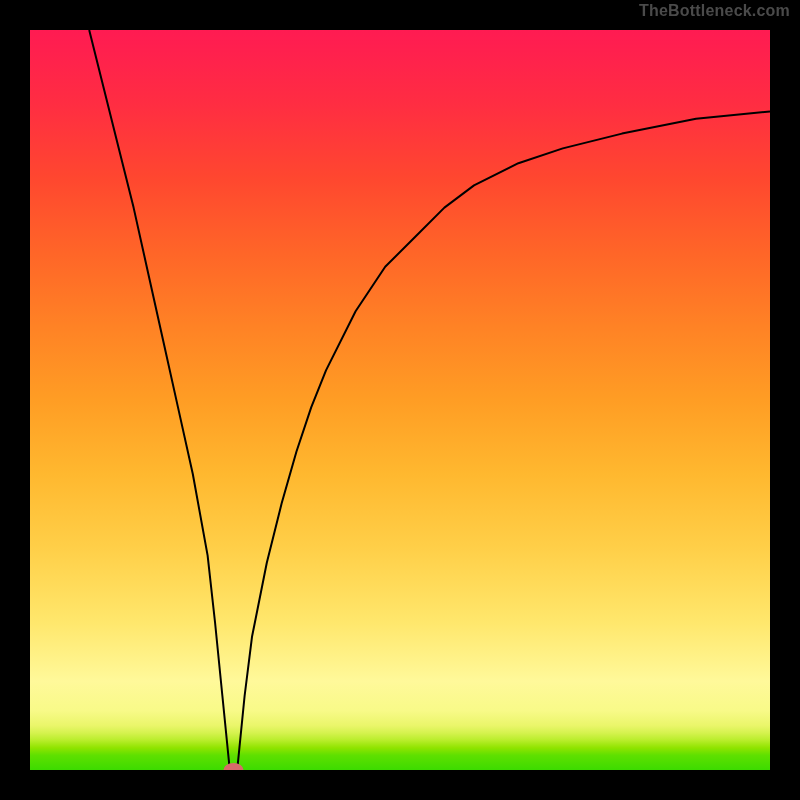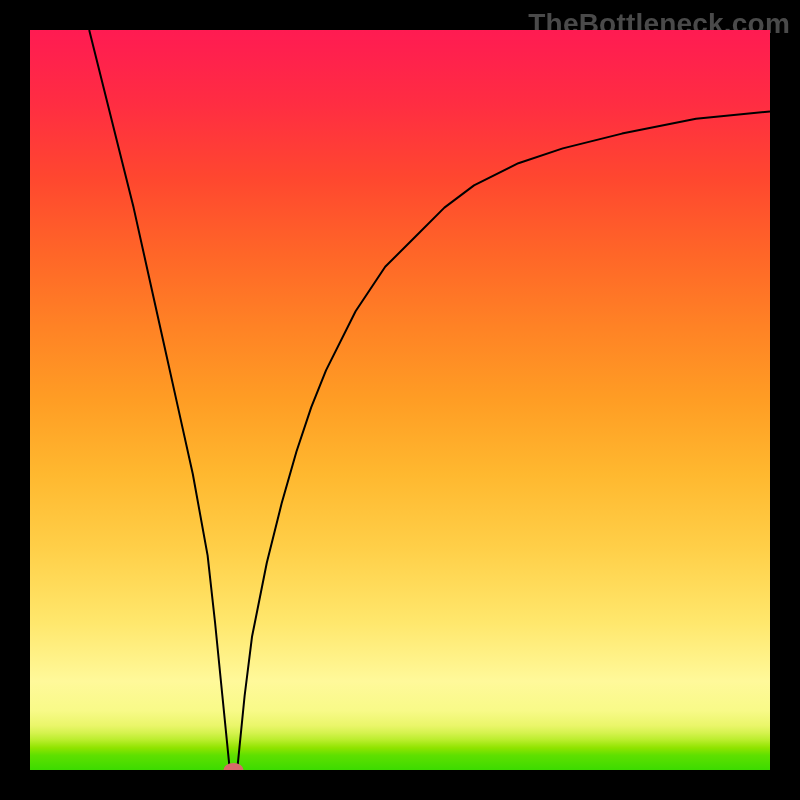--- a/index.html
+++ b/index.html
@@ -15,25 +15,24 @@
     width: 800px;
     height: 800px;
     background: #000;
     position: relative;
   }
   .watermark {
     position: absolute;
     top: 2px;
     right: 10px;
     color: #4a4a4a;
-    font-size: 28px;
+    font-size: 16px;
     font-weight: 600;
     letter-spacing: 0.2px;
     user-select: none;
-    margin-top: 6px;
   }
   .plot-wrap {
     position: absolute;
     left: 30px;
     top: 30px;
     width: 740px;
     height: 740px;
     background: #000;
   }
   svg { display: block; }

